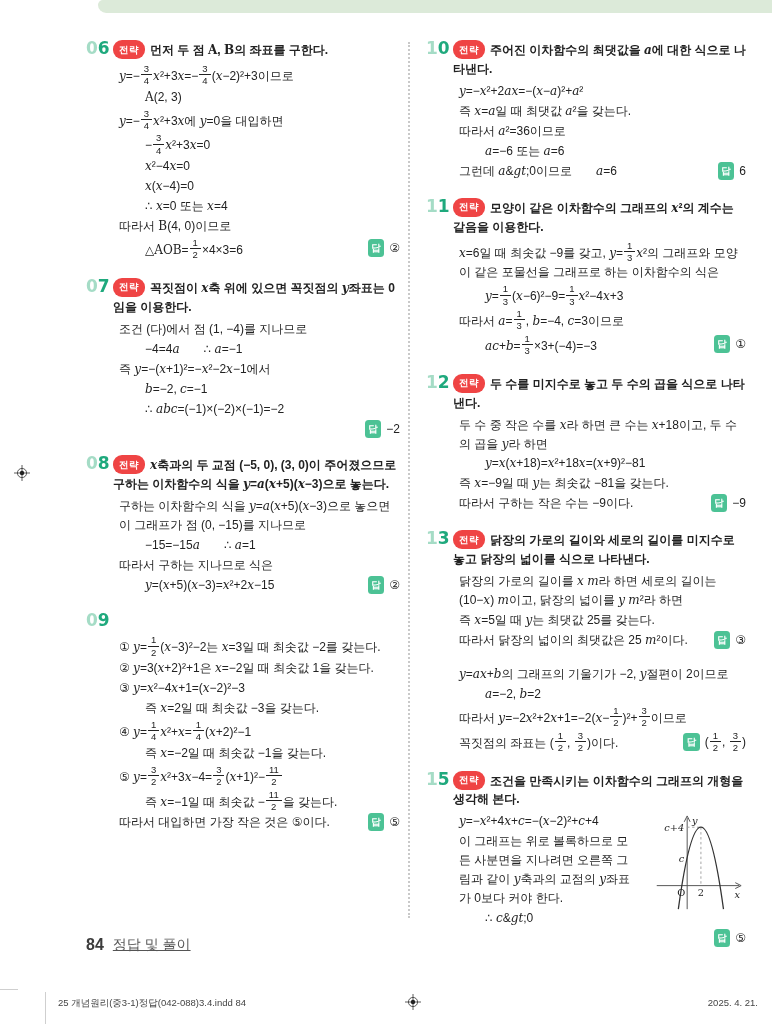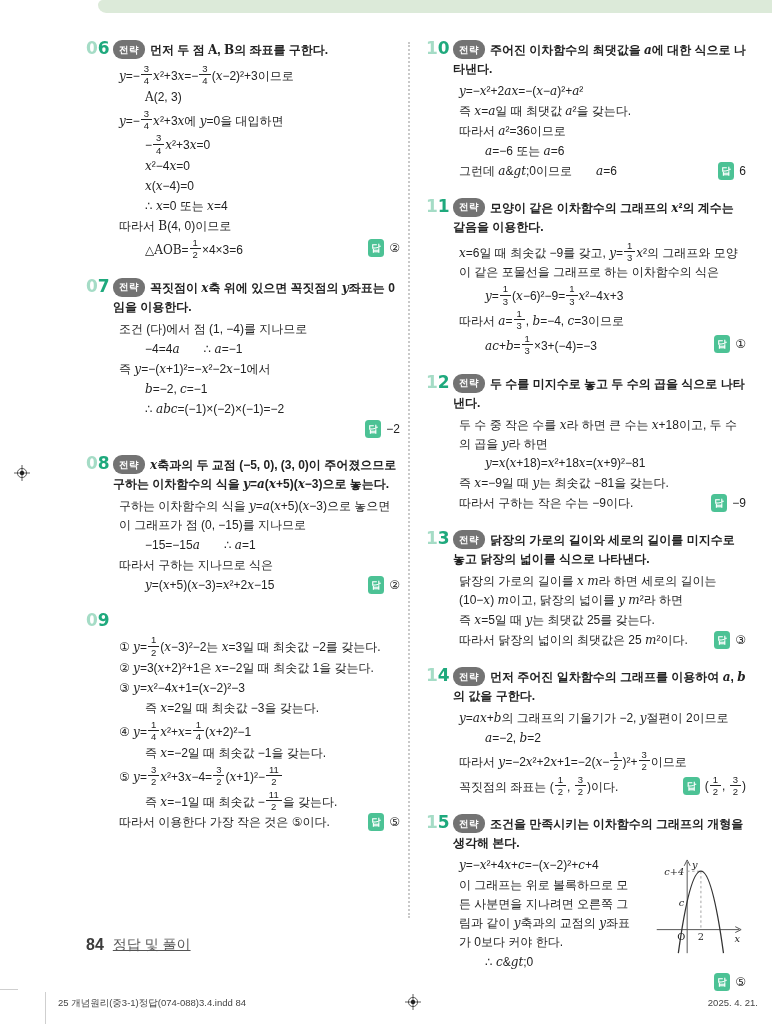--- a/index.html
+++ b/index.html
@@ -13,21 +13,21 @@
   .cols{position:absolute;top:38px;left:0;right:0;display:flex;}
   .col{font-size:12px;}
   .col.left{margin-left:86px;width:314px;}
   .col.right{margin-left:26px;width:320px;}
   .prob{margin-bottom:15px;}
   .phead{display:flex;gap:1px;}
   .pnum{flex:none;width:26px;font-size:17px;font-weight:bold;line-height:1.25;font-family:"DejaVu Sans",sans-serif;}
   .pnum .d1{color:#a5dcc6;}
   .pnum .d2{color:#1fa97d;}
   .phead-text{flex:1;font-weight:bold;line-height:1.58;padding-top:2px;}
-  .badge{display:inline-block;background:#737373;color:#fff;font-size:9.5px;font-weight:bold;
+  .badge{display:inline-block;background:#ef4444;color:#fff;font-size:9.5px;font-weight:bold;
          border-radius:9px;padding:1.5px 6px 2.5px;margin-right:5px;vertical-align:1.5px;letter-spacing:.5px;}
   .pbody{margin-left:33px;margin-top:3px;}
   .pline{display:flex;align-items:center;line-height:1.58;margin:1px 0;min-height:17px;}
   .pline .ptext{white-space:pre-wrap;}
   .pline.ind1{padding-left:26px;}
   .pline.clr{clear:right;}
   .ans{margin-left:auto;white-space:nowrap;padding-left:10px;}
   .dap{display:inline-block;background:#4cc295;color:#fff;font-size:9.5px;font-weight:bold;
        border-radius:3.5px;padding:1px 3.5px 2px;margin-right:5px;vertical-align:1px;}
   i{font-family:"DejaVu Serif","Liberation Serif",serif;font-style:italic;}
@@ -169,21 +169,21 @@
           <div class="pline ind1">
             <span class="ptext">즉 <i>x</i>=−2일 때 최솟값 −1을 갖는다.</span>
           </div>
           <div class="pline">
             <span class="ptext">⑤ <i>y</i>=<span class="frac"><span class="fn">3</span><span class="fd">2</span></span><i>x</i>²+3<i>x</i>−4=<span class="frac"><span class="fn">3</span><span class="fd">2</span></span>(<i>x</i>+1)²−<span class="frac"><span class="fn">11</span><span class="fd">2</span></span></span>
           </div>
           <div class="pline ind1">
             <span class="ptext">즉 <i>x</i>=−1일 때 최솟값 −<span class="frac"><span class="fn">11</span><span class="fd">2</span></span>을 갖는다.</span>
           </div>
           <div class="pline">
-            <span class="ptext">따라서 이용한다 가장 작은 것은 ⑤이다.</span>
+            <span class="ptext">따라서 대입하면 가장 작은 것은 ⑤이다.</span>
             <span class="ans"><span class="dap">답</span><span>⑤</span></span>
           </div>
         </div>
       </div>
     </div>
   <div class="col right" id="col-1">
       <div class="prob">
         <div class="phead">
           <span class="pnum"><span class="d1">1</span><span class="d2">0</span></span>
           <div class="phead-text"><span class="badge">전략</span><span>주어진 이차함수의 최댓값을 <i>a</i>에 대한 식으로 나타낸다.</span></div>
@@ -261,24 +261,20 @@
           <div class="pline">
             <span class="ptext">즉 <i>x</i>=5일 때 <i>y</i>는 최댓값 25를 갖는다.</span>
           </div>
           <div class="pline">
             <span class="ptext">따라서 닭장의 넓이의 최댓값은 25 <i>m</i>²이다.</span>
             <span class="ans"><span class="dap">답</span><span>③</span></span>
           </div>
         </div>
       </div>
       <div class="prob">
-        <div class="phead">
-          <span class="pnum"><span class="d1">1</span><span class="d2">4</span></span>
-          <div class="phead-text"><span class="badge">전략</span><span>먼저 주어진 일차함수의 그래프를 이용하여 <i>a</i>, <i>b</i>의 값을 구한다.</span></div>
-        </div>
         <div class="pbody">
           <div class="pline">
             <span class="ptext"><i>y</i>=<i>a</i><i>x</i>+<i>b</i>의 그래프의 기울기가 −2, <i>y</i>절편이 2이므로</span>
           </div>
           <div class="pline ind1">
             <span class="ptext"><i>a</i>=−2, <i>b</i>=2</span>
           </div>
           <div class="pline">
             <span class="ptext">따라서 <i>y</i>=−2<i>x</i>²+2<i>x</i>+1=−2(<i>x</i>−<span class="frac"><span class="fn">1</span><span class="fd">2</span></span>)²+<span class="frac"><span class="fn">3</span><span class="fd">2</span></span>이므로</span>
           </div>
@@ -345,15 +341,15 @@
     <line x1="8" y1="0" x2="8" y2="16" stroke="#333" stroke-width="0.8"></line>
     <line x1="0" y1="8" x2="16" y2="8" stroke="#333" stroke-width="0.8"></line>
     <circle cx="8" cy="8" r="4.6" fill="none" stroke="#333" stroke-width="0.8"></circle>
     <circle cx="8" cy="8" r="2.2" fill="#222"></circle>
   </svg>
 </div>
 <div class="crop-v"></div>
 <div class="crop-h"></div>
 
 <div class="printline">
-  <span>25 개념원리(중3-1)정답(074-088)3.4.indd   84</span>
+  <span>25 개념원리(중3-1)정답(042-088)3.4.indd   84</span>
   <span>2025. 4. 21.</span>
 </div>
 
 </body></html>

